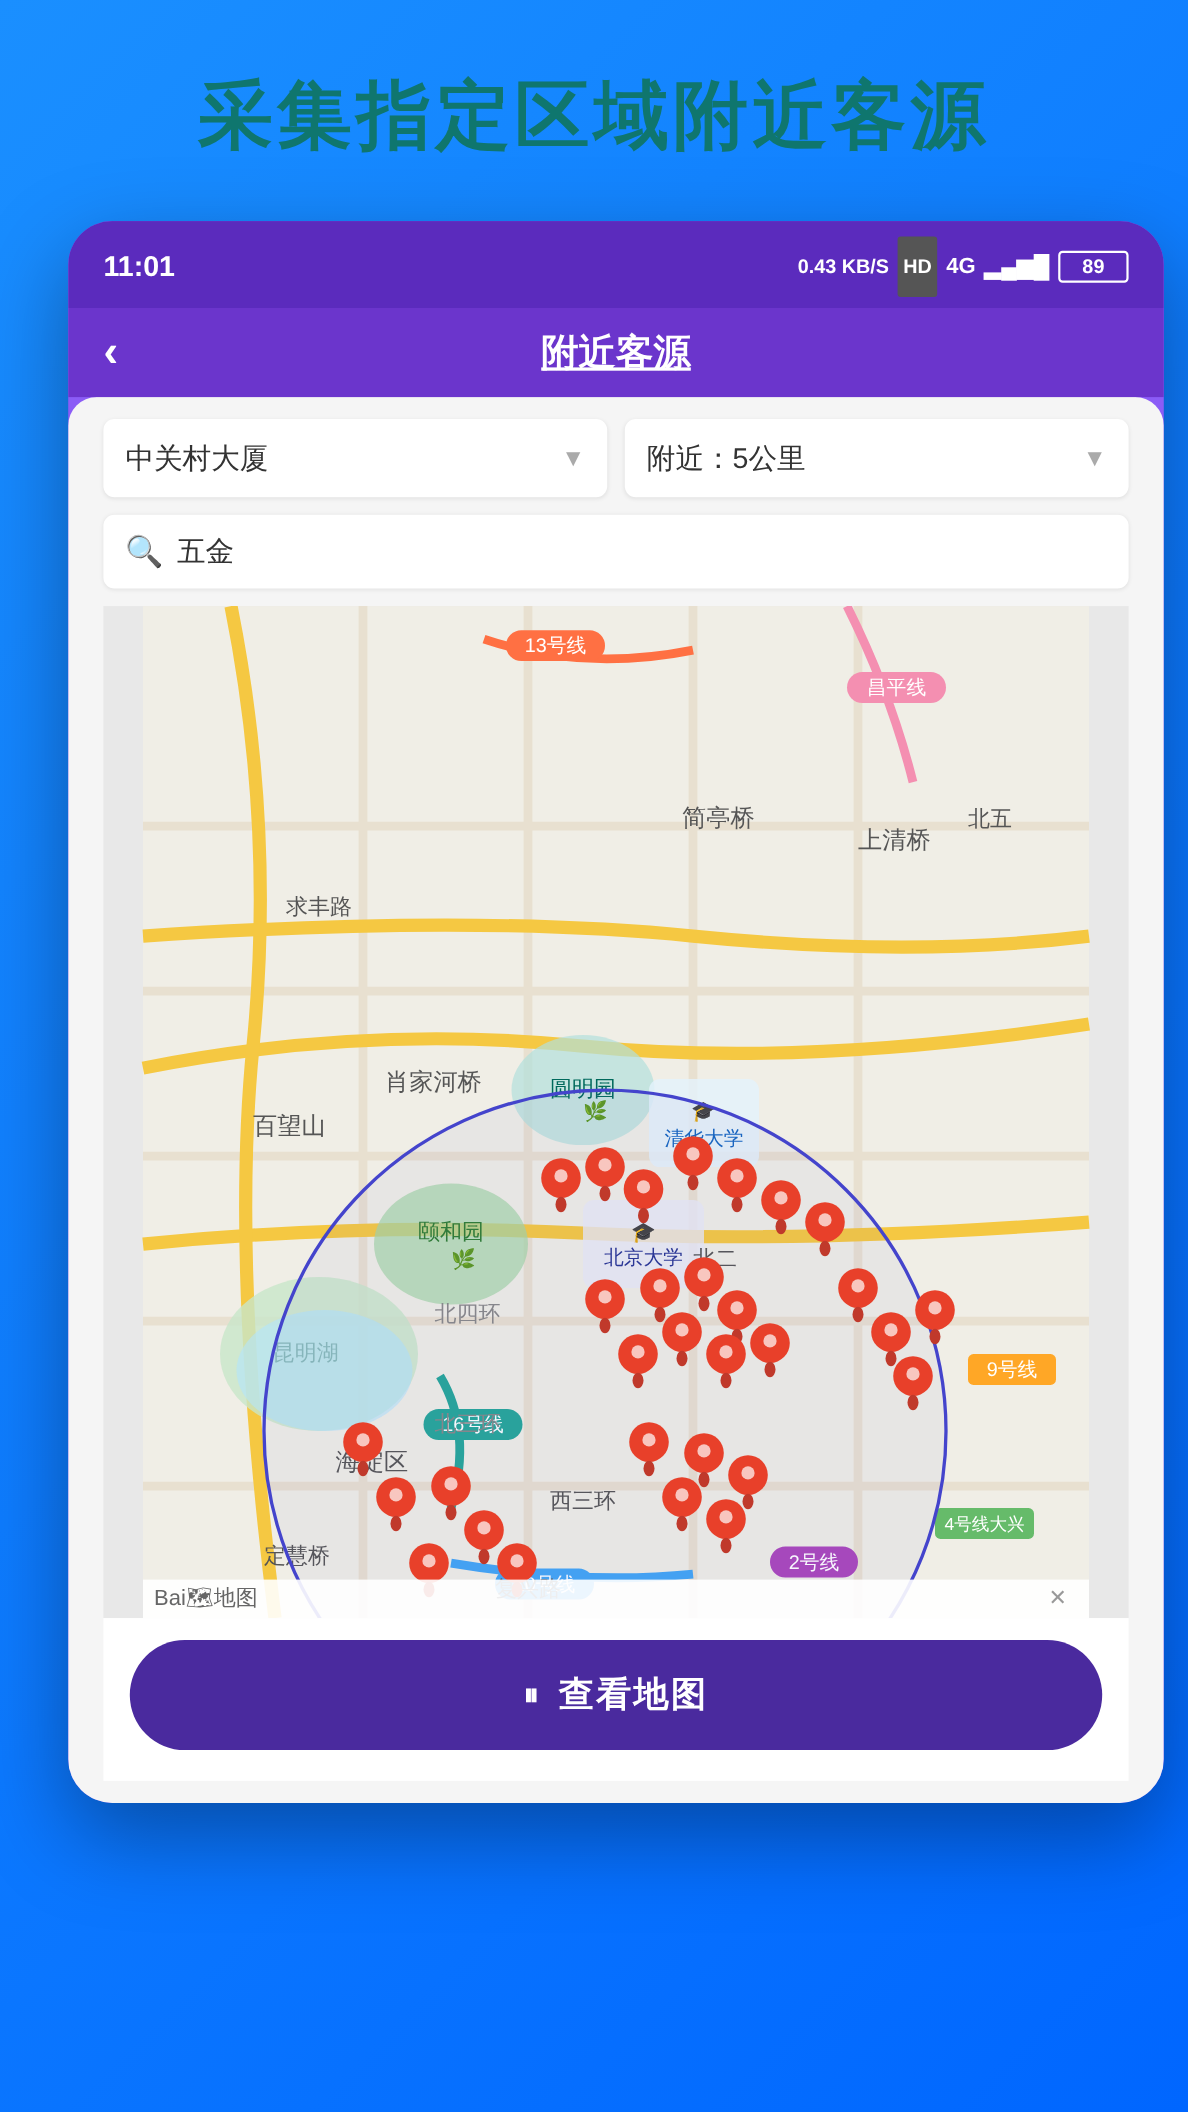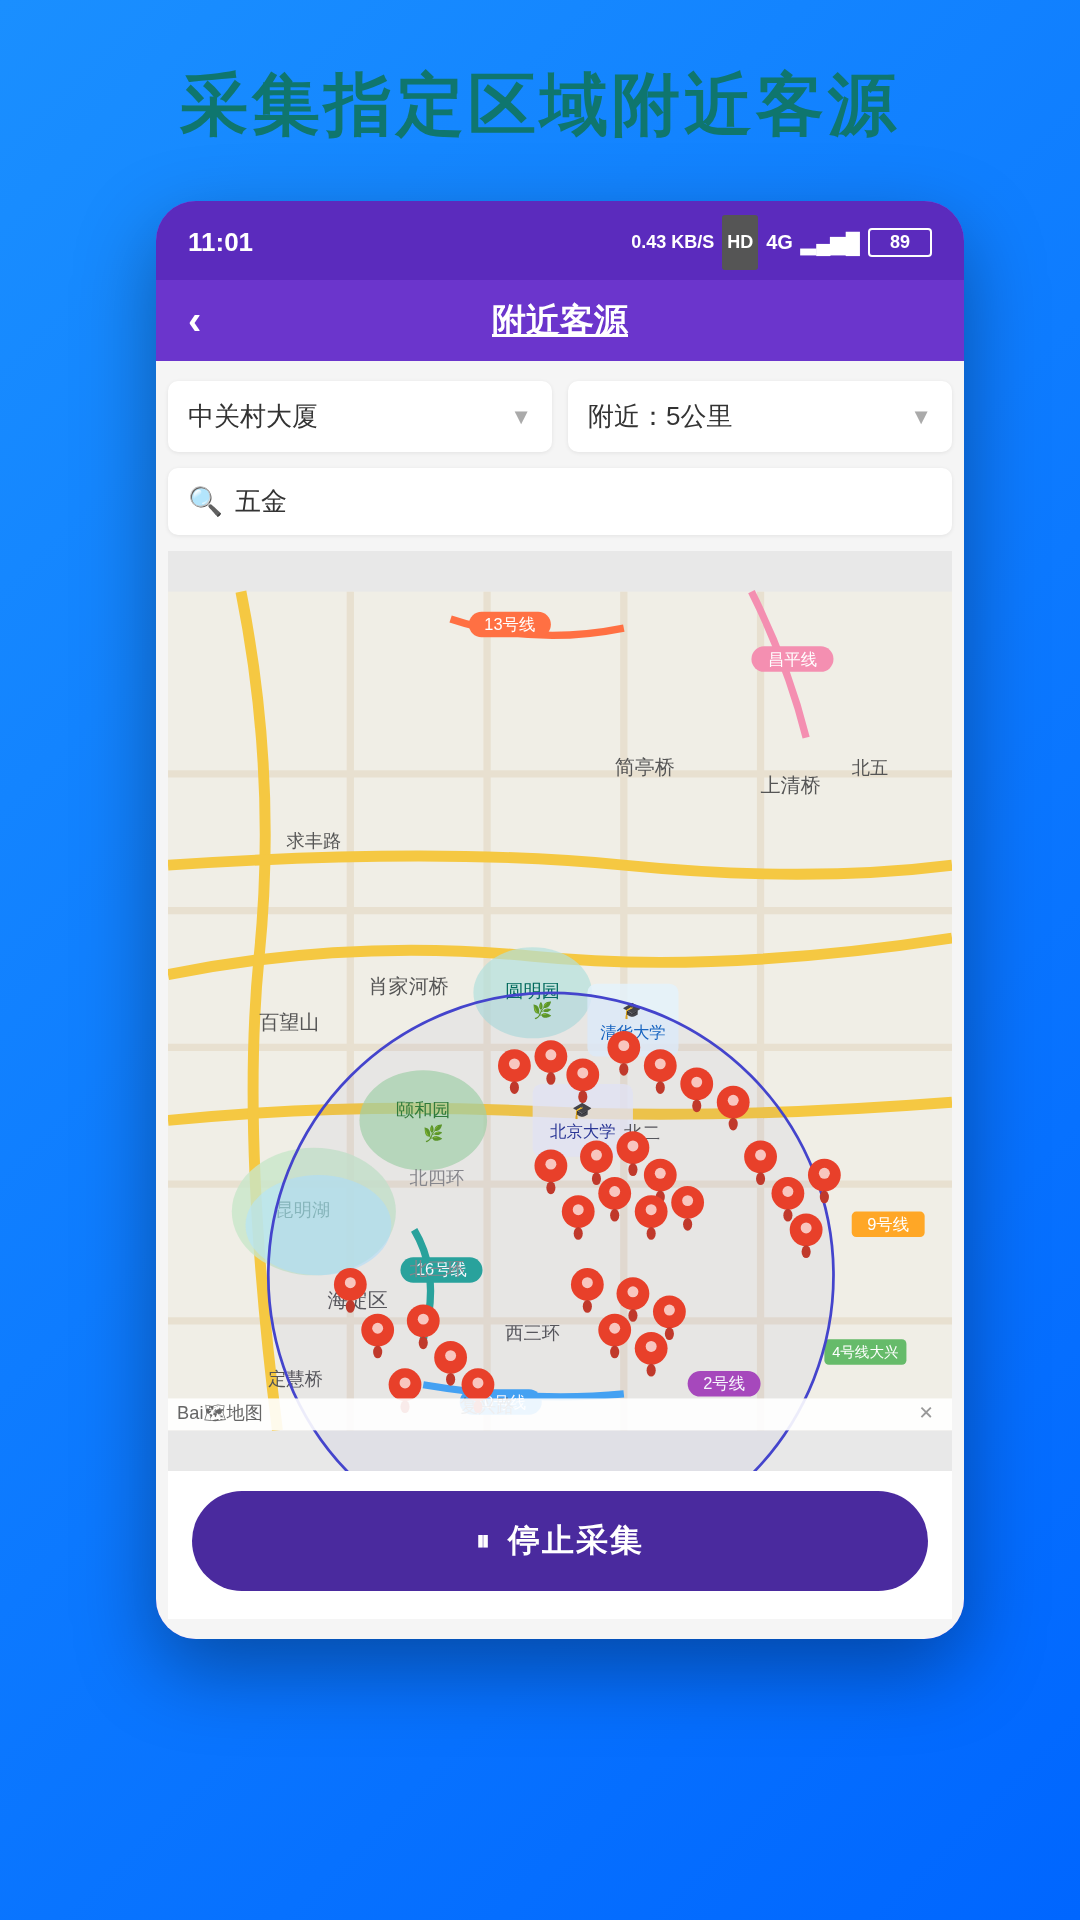--- a/index.html
+++ b/index.html
@@ -20,21 +20,21 @@
       color: #0f766e;
       font-size: 68px;
       font-weight: 700;
       text-align: left;
       margin-bottom: 50px;
       letter-spacing: 4px;
     }
 
     
     .phone-frame {
-      width: 808px;
+      width: 996px;
       border-radius: 40px;
       overflow: hidden;
       box-shadow: 0 30px 80px rgba(0,0,0,0.35);
       background: #8b5cf6;
       margin-left: 40px;
     }
 
     
     .status-bar {
       background: #5b2bbd;
@@ -79,21 +79,22 @@
     .nav-title {
       position: absolute;
       left: 50%;
       transform: translateX(-50%);
       text-decoration: underline;
     }
 
     
     .content {
       background: #f5f5f5;
-      padding: 20px 12px;
+      padding: 20px 32px;
+      border-radius: 26px;
     }
 
     
     .filter-row {
       display: flex;
       gap: 16px;
       margin-bottom: 16px;
     }
     .filter-select {
       flex: 1;
@@ -447,19 +448,19 @@
 
         <rect x="0" y="885" width="860" height="35" fill="rgba(255,255,255,0.9)"></rect>
         <text x="10" y="908" font-size="20" fill="#666">Bai🗺地图</text>
         <text x="840" y="908" font-size="20" fill="#999" text-anchor="end">✕</text>
       </svg>
     </div>
 
     <div class="bottom-bar">
       <button class="stop-btn">
         <span class="stop-icon">⏸</span>
-        <span>停止采集</span>
+        <span>查看地图</span>
       </button>
     </div>
 
   </div>
 
 </div>
 
 </body></html>

